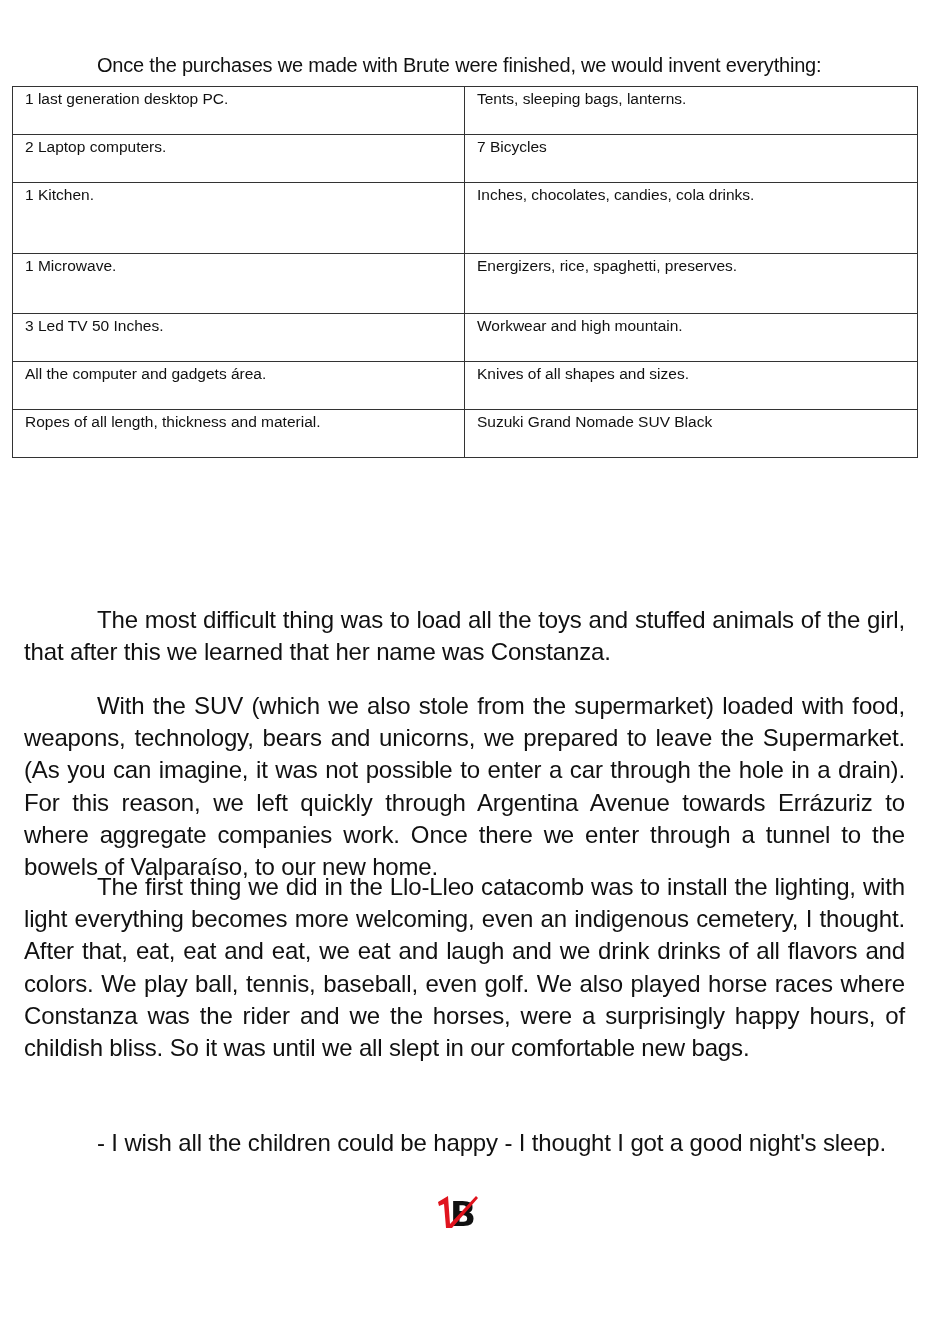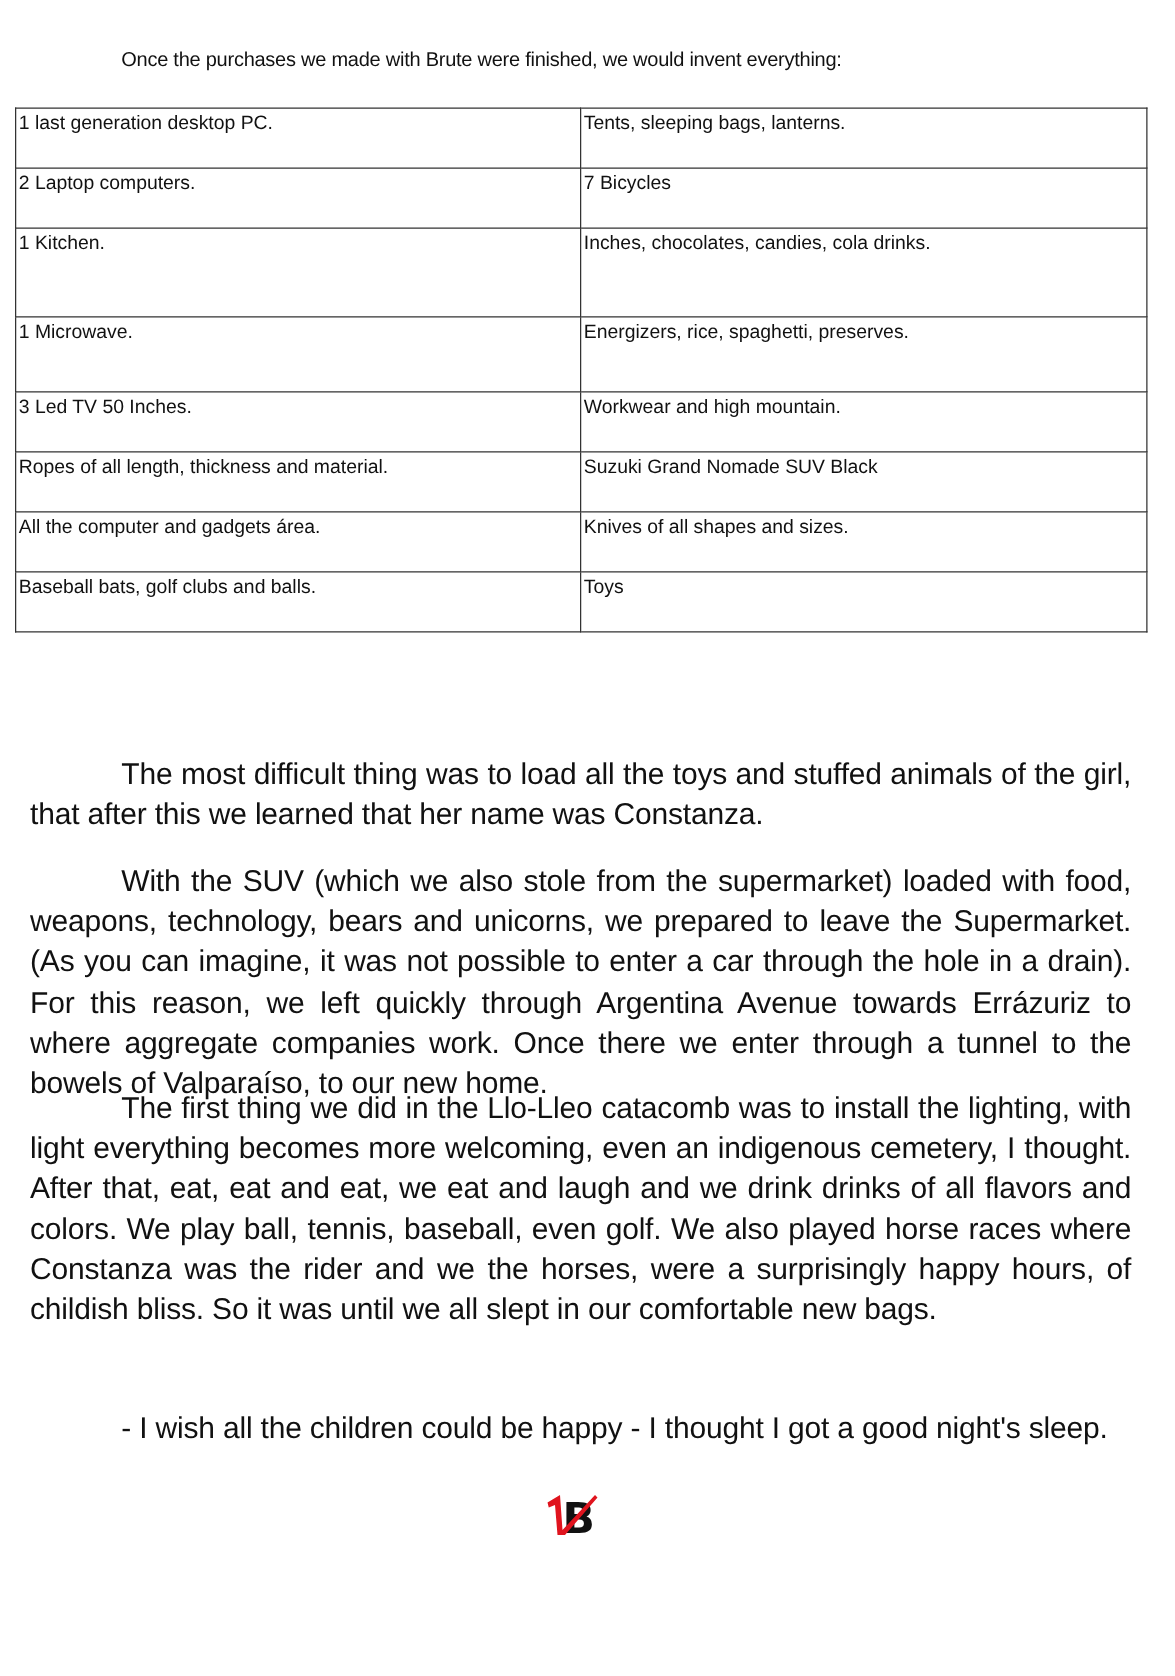--- a/index.html
+++ b/index.html
@@ -1,19 +1,19 @@
 <!DOCTYPE html>
 <html><head>
 <meta charset="utf-8">
 <style>
   html, body { margin: 0; padding: 0; background: #ffffff; }
   body { width: 940px; height: 1341px; position: relative; overflow: hidden; color: #111; font-family: "Liberation Sans", sans-serif; }
-  .intro { position: absolute; left: 97px; top: 36px; font-size: 16px; line-height: 26px; letter-spacing: -0.2px; white-space: nowrap; }
+  .intro { position: absolute; left: 97px; top: 52px; font-size: 20px; line-height: 26px; letter-spacing: -0.2px; white-space: nowrap; }
   table.inv { position: absolute; left: 12px; top: 86px; width: 906px; border-collapse: collapse; table-layout: fixed; }
-  table.inv td { border: 1.5px solid #333; vertical-align: top; font-size: 15.5px; padding: 2px 11px 0 2px; line-height: 20px; }
+  table.inv td { border: 1.5px solid #333; vertical-align: top; font-size: 15.5px; padding: 2px 11px 0 12px; line-height: 20px; }
   table.inv col.c1 { width: 452px; }
   .para { position: absolute; left: 24px; width: 881px; font-size: 24px; line-height: 32.2px; text-align: justify; text-indent: 73px; letter-spacing: -0.15px; }
   .logo { position: absolute; left: 436px; top: 1192px; width: 46px; height: 36px; }
 </style>
 </head>
 <body>
 
 <div class="intro">Once the purchases we made with Brute were finished, we would invent everything:</div>
 
 <table class="inv">
@@ -36,30 +36,26 @@
       </tr>
       <tr style="height: 60px;">
         <td>1 Microwave.</td>
         <td>Energizers, rice, spaghetti, preserves.</td>
       </tr>
       <tr style="height: 48px;">
         <td>3 Led TV 50 Inches.</td>
         <td>Workwear and high mountain.</td>
       </tr>
       <tr style="height: 48px;">
-        <td>Ropes of all length, thickness and material.</td>
-        <td>Suzuki Grand Nomade SUV Black</td>
-      </tr>
-      <tr style="height: 48px;">
         <td>All the computer and gadgets área.</td>
         <td>Knives of all shapes and sizes.</td>
       </tr>
       <tr style="height: 48px;">
-        <td>Baseball bats, golf clubs and balls.</td>
-        <td>Toys</td>
+        <td>Ropes of all length, thickness and material.</td>
+        <td>Suzuki Grand Nomade SUV Black</td>
       </tr>
     </tbody>
 </table>
 
 <div class="para" style="top:604px;">The most difficult thing was to load all the toys and stuffed animals of the girl, that after this we learned that her name was Constanza.</div>
 <div class="para" style="top:690px;">With the SUV (which we also stole from the supermarket) loaded with food, weapons, technology, bears and unicorns, we prepared to leave the Supermarket. (As you can imagine, it was not possible to enter a car through the hole in a drain). For this reason, we left quickly through Argentina Avenue towards Errázuriz to where aggregate companies work. Once there we enter through a tunnel to the bowels of Valparaíso, to our new home.</div>
 <div class="para" style="top:871px;">The first thing we did in the Llo-Lleo catacomb was to install the lighting, with light everything becomes more welcoming, even an indigenous cemetery, I thought. After that, eat, eat and eat, we eat and laugh and we drink drinks of all flavors and colors. We play ball, tennis, baseball, even golf. We also played horse races where Constanza was the rider and we the horses, were a surprisingly happy hours, of childish bliss. So it was until we all slept in our comfortable new bags.</div>
 <div class="para" style="top:1127px;">- I wish all the children could be happy - I thought I got a good night's sleep.</div>
 
 <div class="logo">

